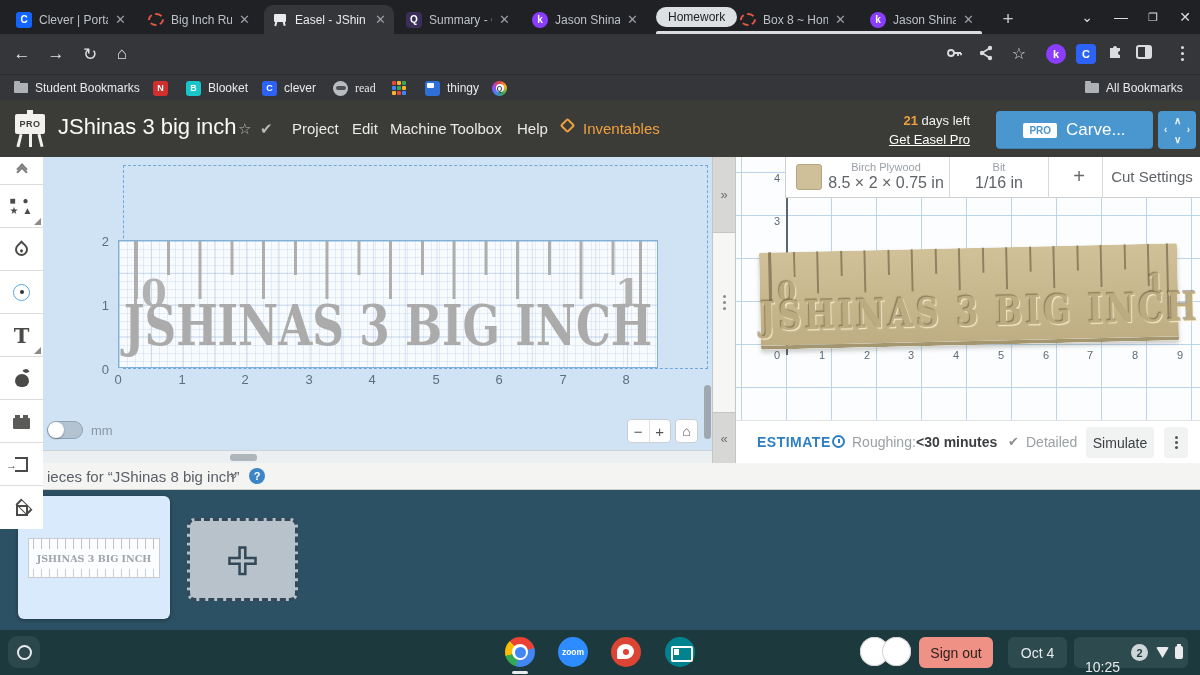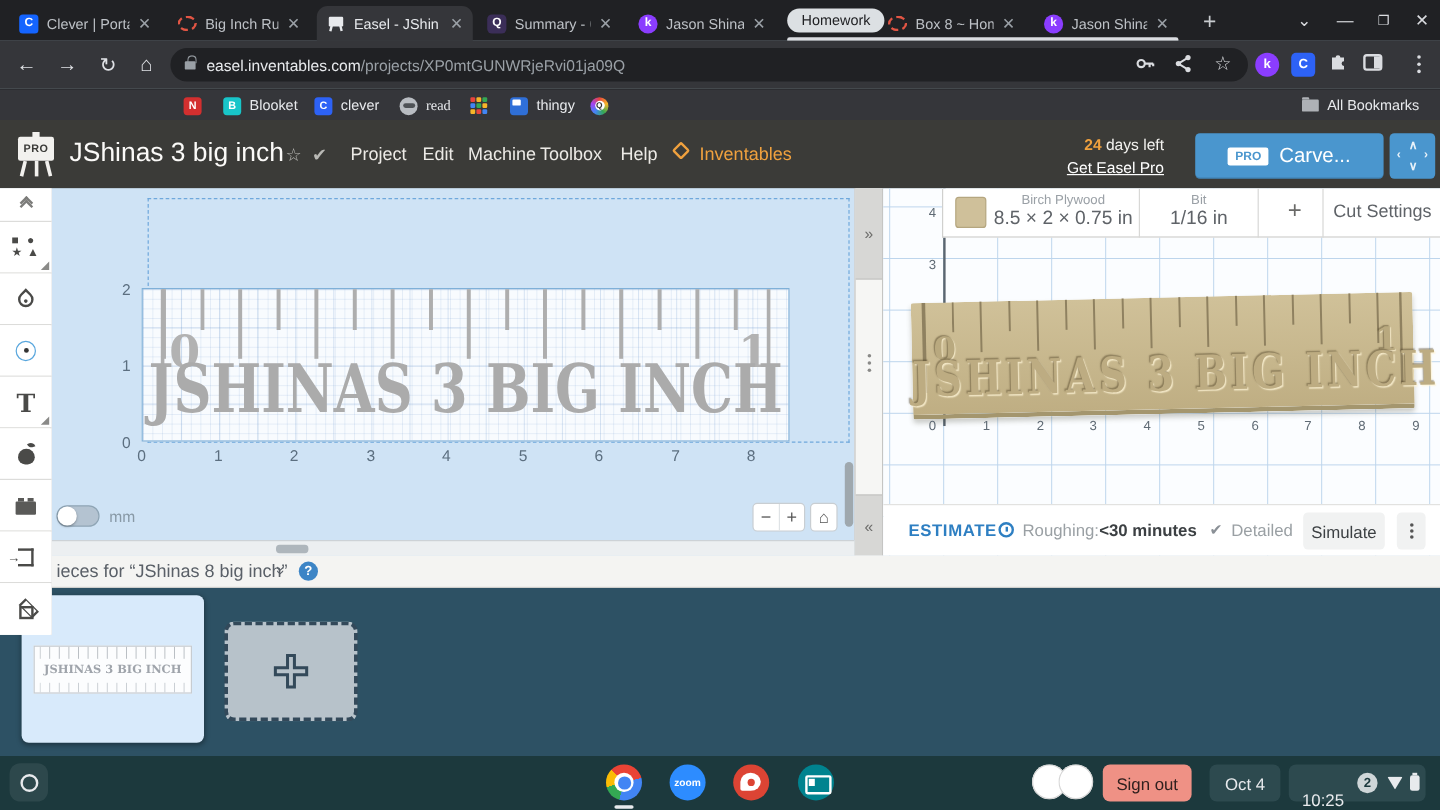--- a/index.html
+++ b/index.html
@@ -323,25 +323,20 @@
     <div class="winbtn" style="left:1106px;">—</div>
     <div class="winbtn" style="left:1138px;font-size:11px;">❐</div>
     <div class="winbtn" style="left:1170px;">✕</div>
   </div>
 
   <div class="toolbar">
     <div class="navic" style="left:8px;">←</div>
     <div class="navic" style="left:42px;">→</div>
     <div class="navic" style="left:76px;">↻</div>
     <div class="navic" style="left:108px;">⌂</div>
-    <div class="omnibox">
-      <span class="lock"></span>
-      <span>easel.inventables.com</span>
-        <span class="url-path">/projects/XP0mtGUNWRjeRvi01ja09Q</span>
-    </div>
     <div class="obx-ic" style="left:944px;">
       <svg width="20" height="20" viewBox="0 0 20 20">
           <circle cx="7" cy="10" r="3" fill="none" stroke="#dadce0" stroke-width="1.8"></circle>
           <path d="M10 10 h7 M14 10 v3 M17 10 v2.3" stroke="#dadce0" stroke-width="1.8" fill="none"></path>
         </svg>
     </div>
     <div class="obx-ic" style="left:976px;">
       <svg width="20" height="20" viewBox="0 0 20 20">
           <circle cx="14" cy="5" r="2.2" fill="#dadce0"></circle>
           <circle cx="6" cy="10" r="2.2" fill="#dadce0"></circle>
@@ -361,20 +356,24 @@
       <span style="display:block;width:16px;height:14px;border:2px solid #dadce0;border-radius:3px;position:relative;">
           <i style="position:absolute;right:0;top:0;width:5px;height:10px;background:#dadce0;"></i>
         </span>
     </div>
     <div class="obx-ic" style="left:1172px;top:10px;">
       <i style="position:absolute;left:9px;top:2px;width:3px;height:3px;border-radius:50%;background:#dadce0;box-shadow:0 6px 0 #dadce0,0 12px 0 #dadce0;"></i>
     </div>
   </div>
 
   <div class="bookbar">
+    <div class="bm" style="left:14px;">
+      <span class="folder"></span>
+      <span>Student Bookmarks</span>
+    </div>
     <div class="bm" style="left:153px;">
       <span class="bmfav" style="background:#d32f2f;">N</span>
     </div>
     <div class="bm" style="left:186px;">
       <span class="bmfav" style="background:#18c5c9;">B</span>
       <span>Blooket</span>
     </div>
     <div class="bm" style="left:262px;">
       <span class="bmfav" style="background:#2d62f6;">C</span>
       <span>clever</span>
@@ -422,21 +421,21 @@
     <div class="etitle">JShinas 3 big inch</div>
     <div class="emark" style="left:238px;">☆</div>
     <div class="emark" style="left:260px;">✔</div>
     <div class="emenu" style="left:292px;">Project</div>
     <div class="emenu" style="left:352px;">Edit</div>
     <div class="emenu" style="left:390px;">Machine</div>
     <div class="emenu" style="left:450px;">Toolbox</div>
     <div class="emenu" style="left:517px;">Help</div>
     <div class="ebrand-cube"></div>
     <div class="ebrand">Inventables</div>
-    <div class="trial1"><b>24</b><span> days left</span></div>
+    <div class="trial1"><b>21</b><span> days left</span></div>
     <div class="trial2">Get Easel Pro</div>
     <div class="carvebtn">
       <span class="badge">PRO</span>
       <span class="lbl">Carve...</span>
     </div>
     <div class="expandbtn">
       <span style="left:16px;top:4px;">∧</span>
       <span style="left:16px;bottom:4px;">∨</span>
       <span style="left:6px;top:13px;">‹</span>
       <span style="right:6px;top:13px;">›</span>

